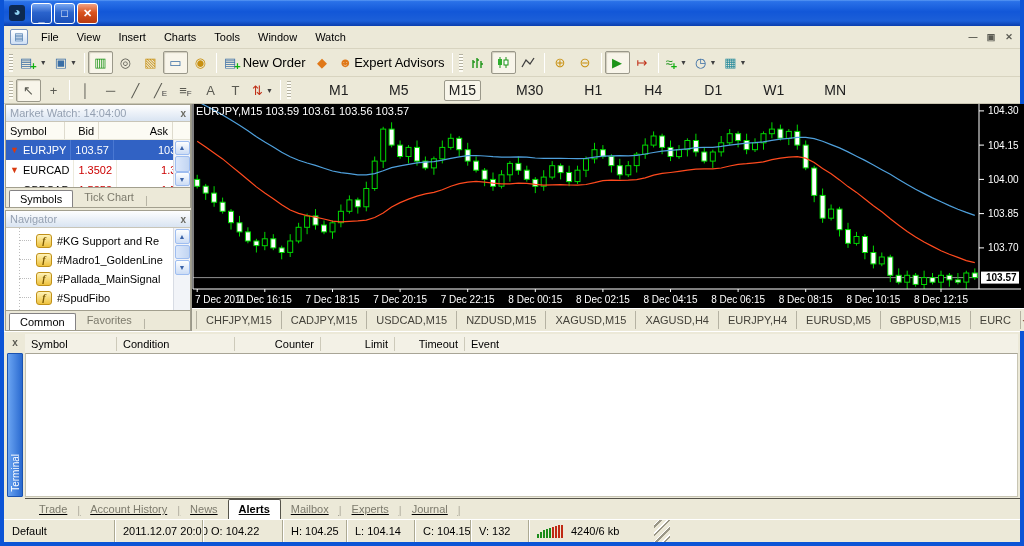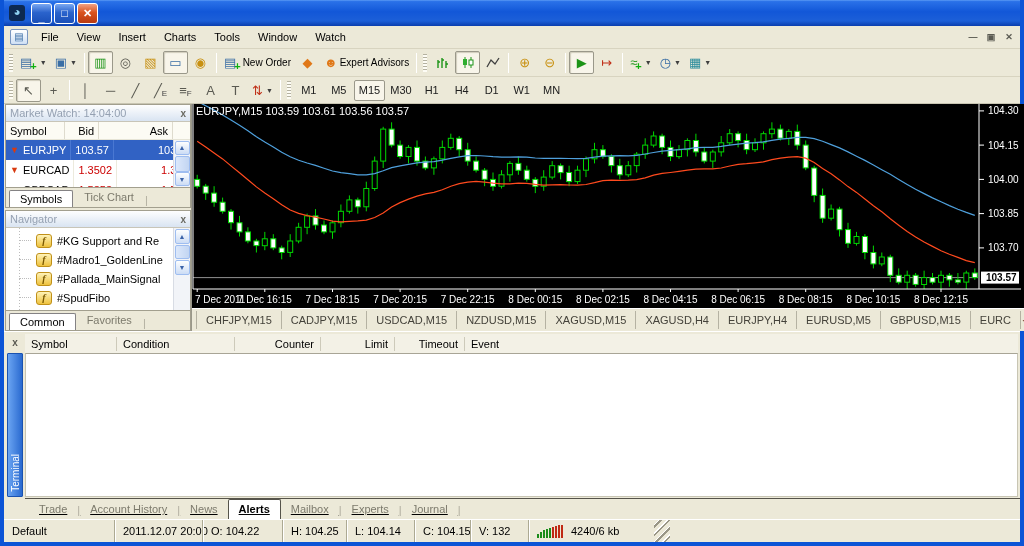--- a/index.html
+++ b/index.html
@@ -37,29 +37,29 @@
   
   .toolbar { display:flex; align-items:center; background:#ece9d8; padding:0 2px; }
   .toolbar.row1 { height:28px; flex:0 0 28px; border-bottom:1px solid #d8d4c0; }
   .toolbar.row2 { height:27px; flex:0 0 27px; border-bottom:1px solid #c8c5b2; }
   .grip { width:4px; height:18px; margin:0 3px;
     background:repeating-linear-gradient(180deg,#b4b1a0 0 1px,#fdfcf5 1px 3px); }
   .tsep { width:1px; height:20px; margin:0 3px; background:#c6c3b0; border-right:1px solid #fff; }
   .tbtn { height:23px; min-width:25px; padding:0 3px; display:flex; align-items:center; justify-content:center;
     border:1px solid transparent; border-radius:2px; font-size:13px; cursor:default; gap:2px; }
   .tbtn.pressed { border:1px solid #9a988a; background:#f8f5ea; box-shadow:inset 1px 1px 1px #d0cdbc; }
-  .tbtn .lbl { font-size:10px; }
+  .tbtn .lbl { font-size:13px; }
   .tbtn .dd { font-size:7px; color:#404040; margin-left:1px; }
   .g-green { color:#1d9418; } .g-blue { color:#3a6ea5; } .g-gold { color:#c89010; }
   .g-teal { color:#2a8c9c; } .g-red { color:#c03018; } .g-gray { color:#5a5a52; }
   .g-orange { color:#e07818; }
   .badge-plus { color:#0fb00f; font-weight:bold; font-size:11px; margin-left:-4px; margin-top:6px; }
   .sub-letter { font-size:8px; color:#404040; margin-top:7px; margin-left:-2px; }
   .tfbtn { height:21px; min-width:30px; padding:0 4px; display:flex; align-items:center; justify-content:center;
-    font-size:11px; color:#202020; border:1px solid transparent; border-radius:2px; }
+    font-size:14px; color:#202020; border:1px solid transparent; border-radius:2px;margin-left:30px; }
   .tfbtn.pressed { border:1px solid #9a988a; background:#f8f5ea; }
   .mini-ic { display:inline-block; }
 
   
   .workspace { flex:0 0 227px; height:227px; display:flex; background:#ece9d8; }
   .leftcol { flex:0 0 187px; width:187px; display:flex; flex-direction:column; padding-left:1px; }
   .panel { border:1px solid #a29f8e; background:#ffffff; display:flex; flex-direction:column; overflow:hidden; }
   .panel.mw { height:104px; flex:0 0 104px; }
   .panel.nav { margin-top:2px; flex:1; }
   .panel-title { height:17px; flex:0 0 17px; display:flex; align-items:center; padding:0 4px;

